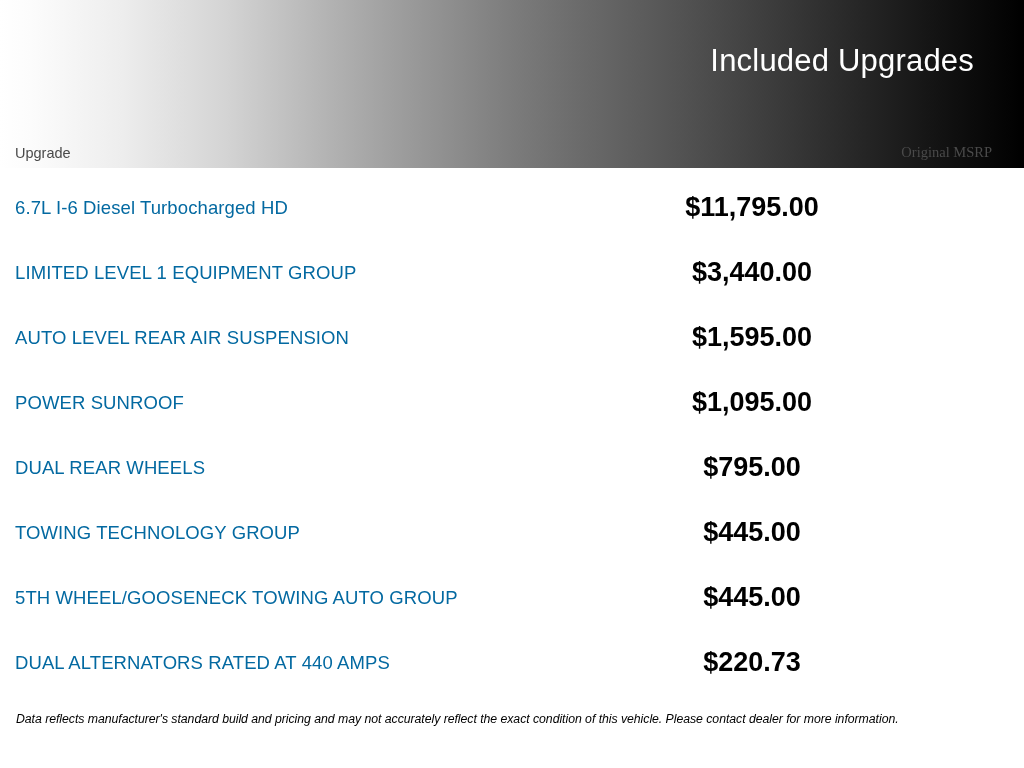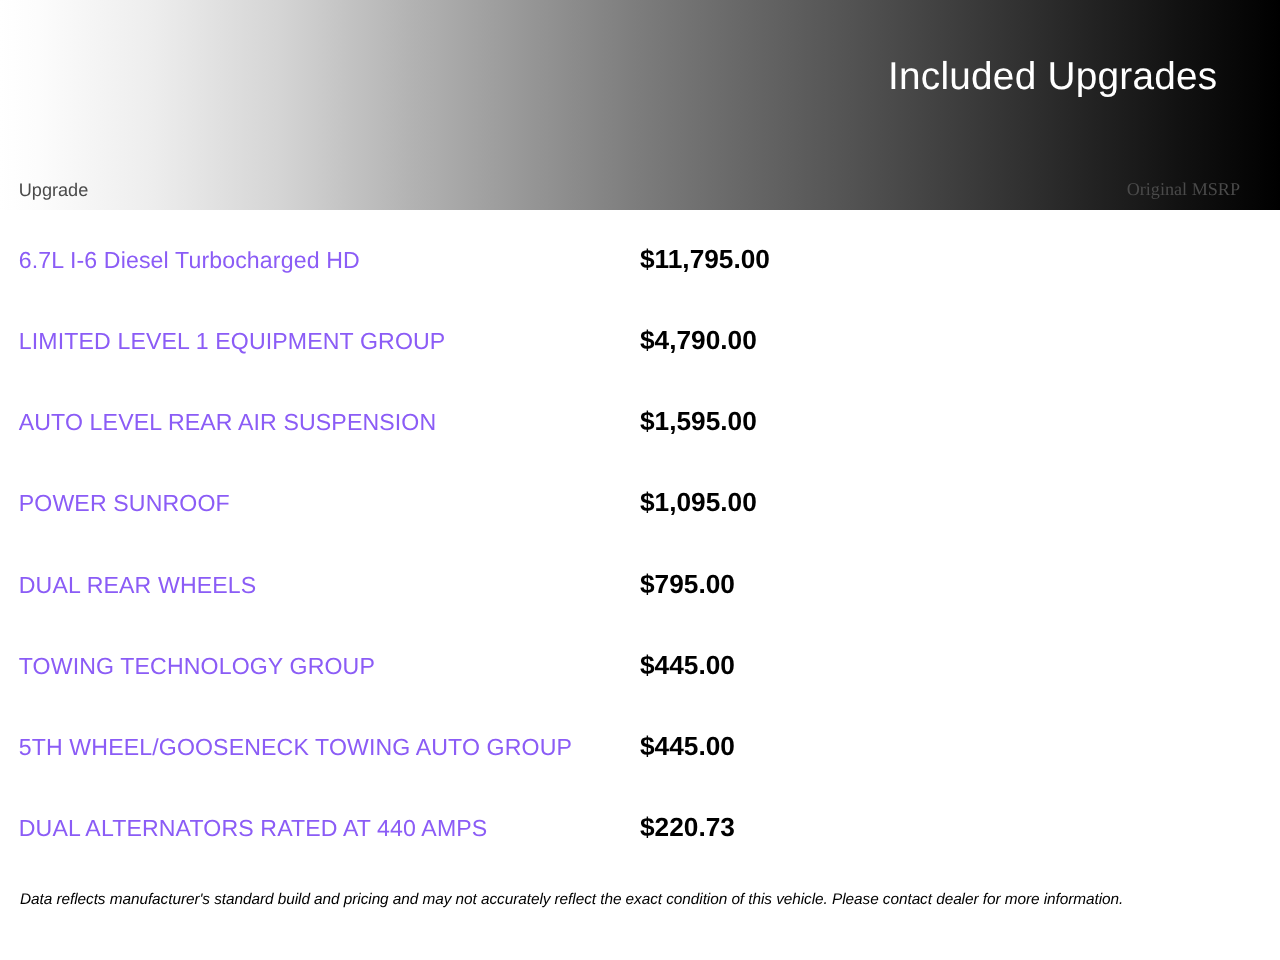--- a/index.html
+++ b/index.html
@@ -87,28 +87,28 @@
   }
 
   .data-row td {
     height: 65px;
   }
   .cell-name {
     text-align: left;
     padding-left: 15px !important;
     font-size: 18.5px;
     font-weight: 400;
-    color: #8b5cf6;
+    color: #0369a1;
     letter-spacing: 0.1px;
     white-space: nowrap;
   }
   .cell-price {
-    text-align: left;
+    text-align: center;
     padding-right: 32px !important;
-    font-size: 21px;
+    font-size: 27px;
     font-weight: bold;
     color: #000000;
     white-space: nowrap;
   }
 
   
   .footer-note {
     position: absolute;
     left: 16px;
     top: 712px;
@@ -135,21 +135,21 @@
         <th class="th-msrp">Original MSRP</th>
       </tr>
     </thead>
     <tbody>
       <tr class="data-row">
         <td class="cell-name">6.7L I-6 Diesel Turbocharged HD</td>
         <td class="cell-price">$11,795.00</td>
       </tr>
       <tr class="data-row">
         <td class="cell-name">LIMITED LEVEL 1 EQUIPMENT GROUP</td>
-        <td class="cell-price">$4,790.00</td>
+        <td class="cell-price">$3,440.00</td>
       </tr>
       <tr class="data-row">
         <td class="cell-name">AUTO LEVEL REAR AIR SUSPENSION</td>
         <td class="cell-price">$1,595.00</td>
       </tr>
       <tr class="data-row">
         <td class="cell-name">POWER SUNROOF</td>
         <td class="cell-price">$1,095.00</td>
       </tr>
       <tr class="data-row">

